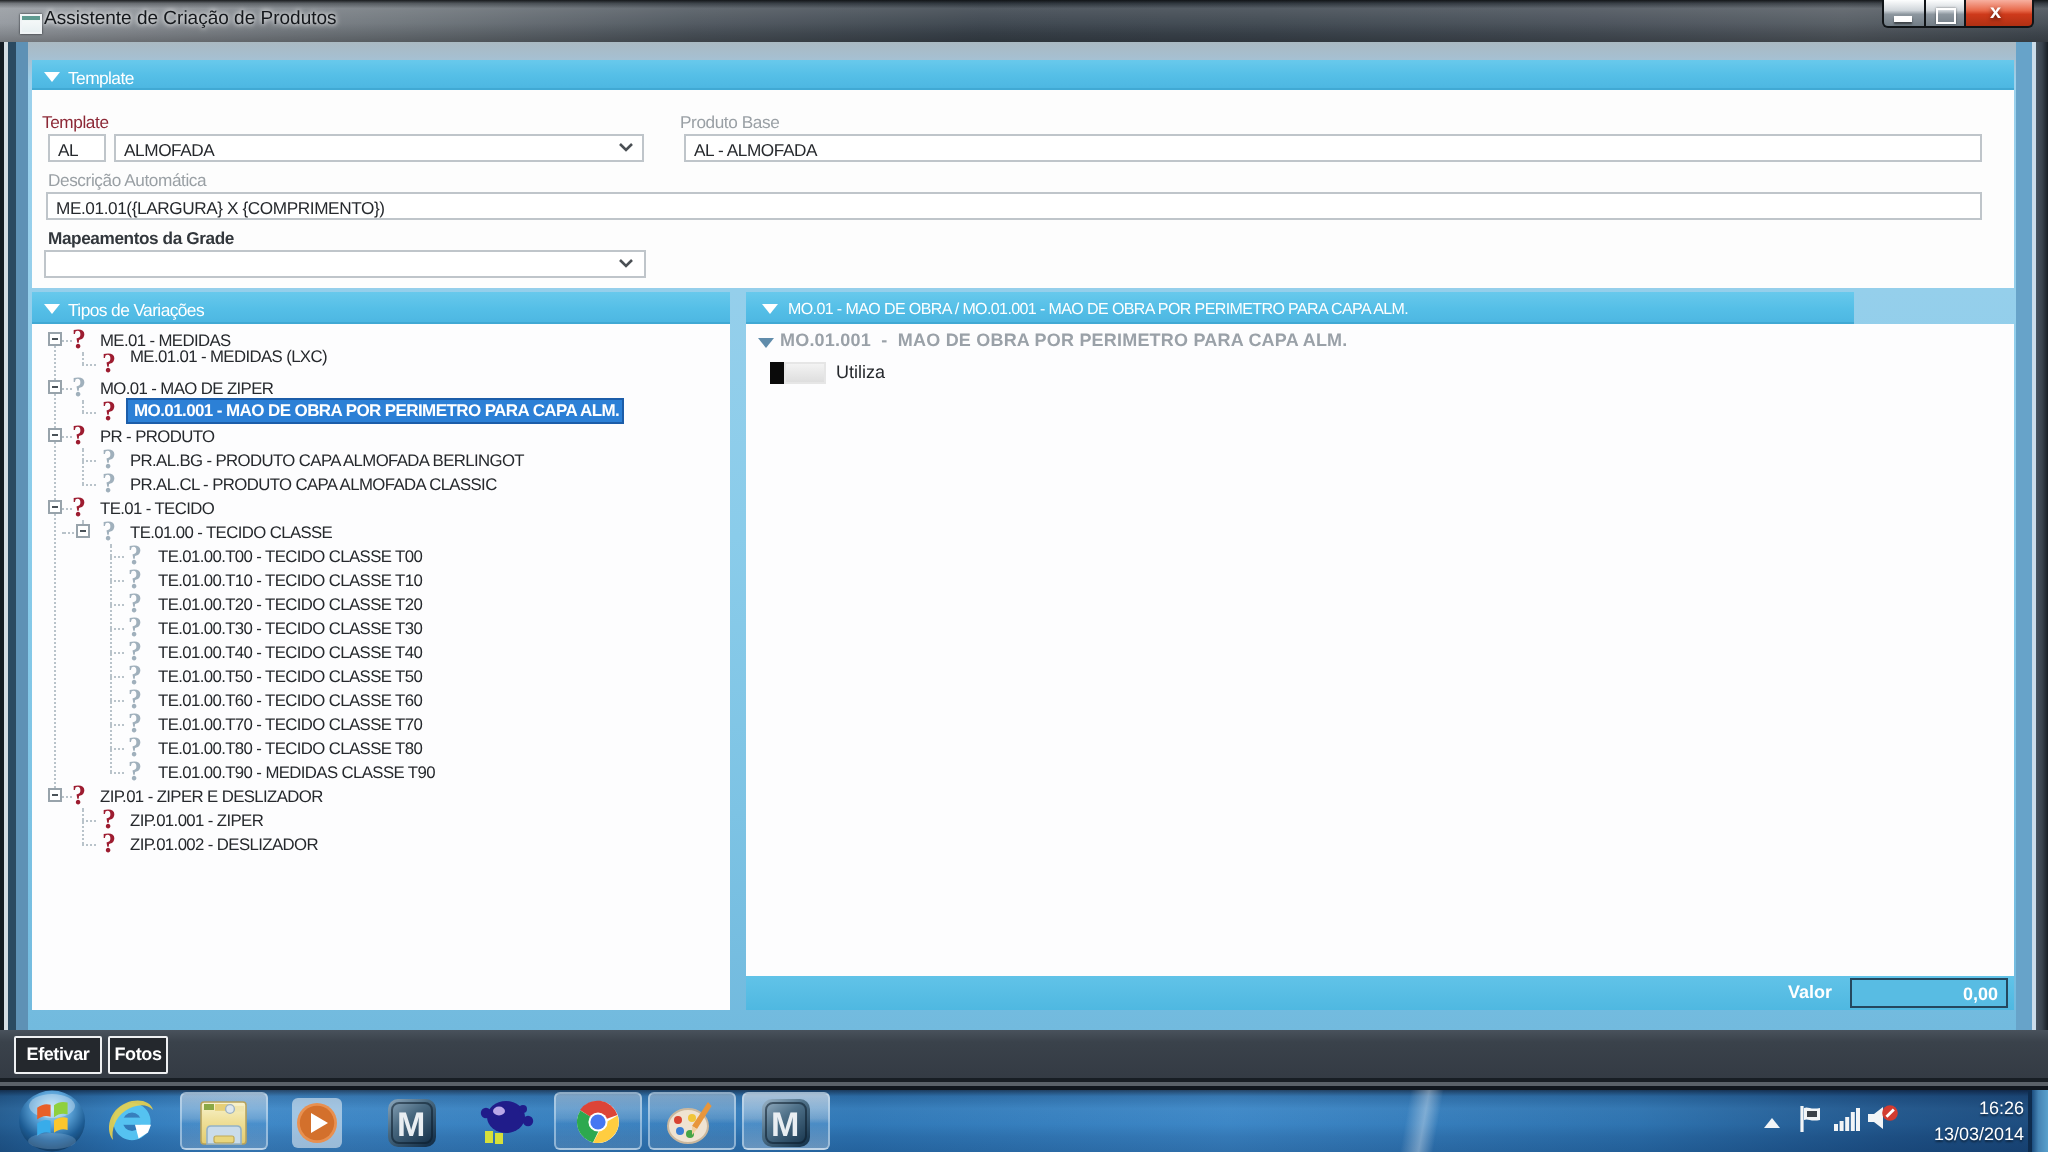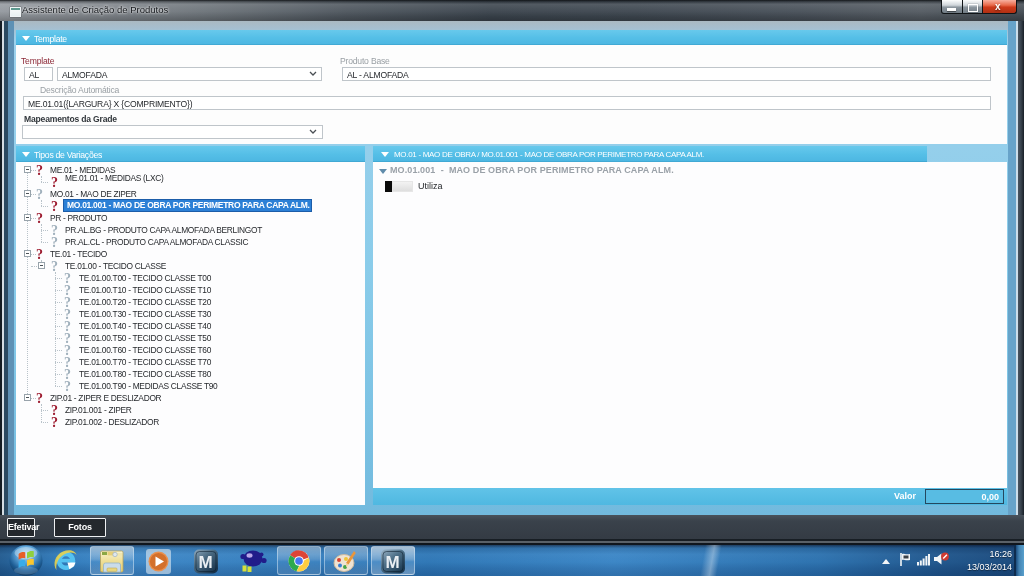--- a/index.html
+++ b/index.html
@@ -134,21 +134,21 @@
 
   <div class="abs lbl" style="left:21px;top:56px;color:#8c2836;">Template</div>
   <div class="abs field" style="left:24px;top:67px;width:29px;height:14px;">AL</div>
   <div class="abs field" style="left:57px;top:67px;width:265px;height:14px;">ALMOFADA</div>
   <svg class="chev" style="left:309px;top:71px;" viewBox="0 0 8 6">
       <path d="M1 1l3 3 3-3" stroke="#4a4f54" stroke-width="1.3" fill="none"></path>
     </svg>
   <div class="abs lbl" style="left:340px;top:56px;color:#9aa0a5;">Produto Base</div>
   <div class="abs field" style="left:342px;top:67px;width:649px;height:14px;">AL - ALMOFADA</div>
 
-  <div class="abs lbl" style="left:40px;top:85px;color:#9aa0a5;">Descrição Automática</div>
+  <div class="abs lbl" style="left:24px;top:85px;color:#9aa0a5;">Descrição Automática</div>
   <div class="abs field" style="left:23px;top:96px;width:968px;height:14px;">ME.01.01({LARGURA} X {COMPRIMENTO})</div>
 
   <div class="abs lbl" style="left:24px;top:114px;color:#32373c;font-weight:bold;letter-spacing:-.2px;">Mapeamentos da Grade</div>
   <div class="abs field" style="left:22px;top:125px;width:301px;height:14px;"></div>
   <svg class="chev" style="left:309px;top:129px;" viewBox="0 0 8 6">
       <path d="M1 1l3 3 3-3" stroke="#4a4f54" stroke-width="1.3" fill="none"></path>
     </svg>
 
   <div class="abs leftpanel"></div>
   <div class="abs hdr tiposbar">
@@ -245,22 +245,22 @@
   <div class="abs rtitle-arr"></div>
   <div class="abs rtitle">MO.01.001&nbsp; - &nbsp;MAO DE OBRA POR PERIMETRO PARA CAPA ALM.</div>
   <div class="abs chk-black"></div>
   <div class="abs chk-gray"></div>
   <div class="abs utiliza">Utiliza</div>
   <div class="abs rfooter"></div>
   <div class="abs valorlbl">Valor</div>
   <div class="abs valorfield">0,00</div>
 
   <div class="abs botbar"></div>
-  <div class="abs btn7" style="left:7px;width:28px;">Efetivar</div>
-  <div class="abs btn7" style="left:54px;width:52px;">Fotos</div>
+  <div class="abs btn7" style="left:7px;width:44px;">Efetivar</div>
+  <div class="abs btn7" style="left:54px;width:30px;">Fotos</div>
   <div class="abs botline"></div>
   <div class="abs wbot1"></div>
   <div class="abs wbot2"></div>
 
   <div class="abs taskbar"></div>
   <div class="abs tb-sheen"></div>
   <div class="abs tb-swoosh"></div>
   <div class="abs showdesk"></div>
 
   <svg class="abs" style="left:8px;top:545px;" width="36" height="31" viewBox="0 0 36 31">

